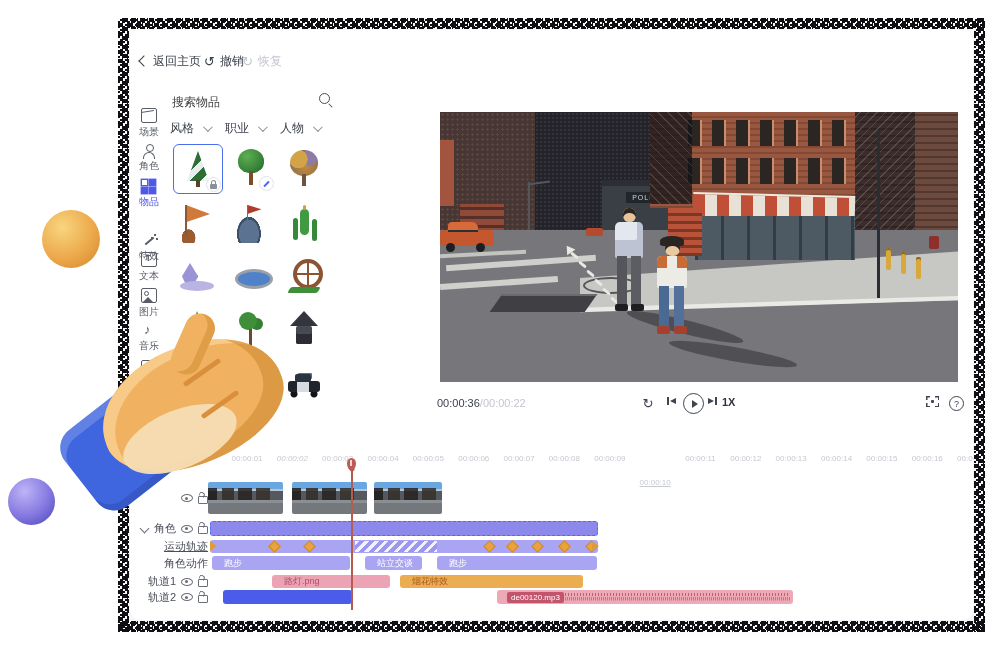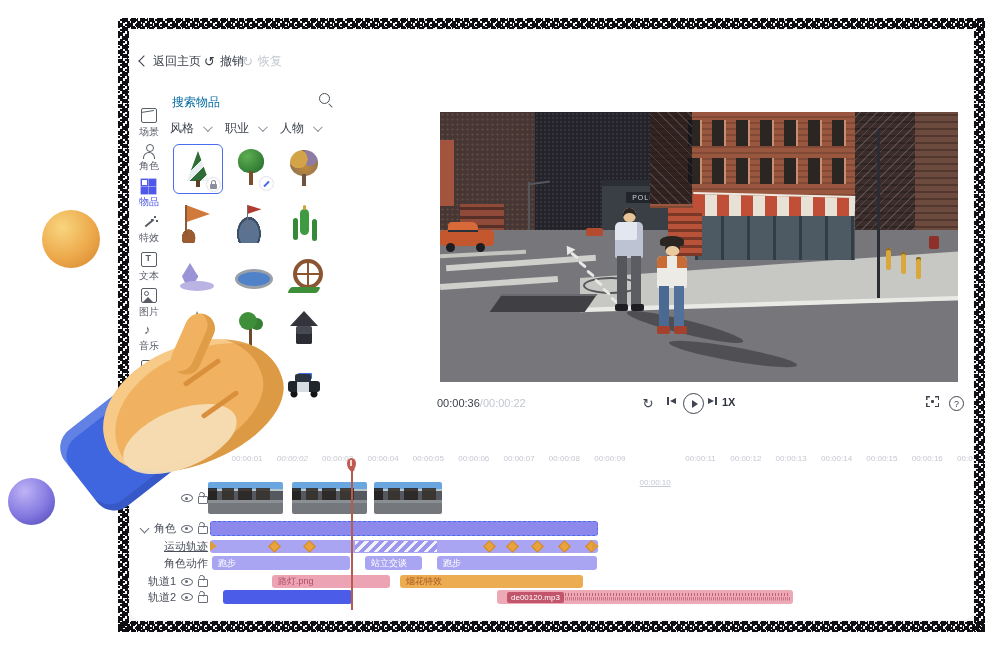--- a/index.html
+++ b/index.html
@@ -49,21 +49,21 @@
   .sic-image::before{content:"";position:absolute;left:2px;top:2px;width:3px;height:3px;border-radius:50%;
     border:1px solid currentColor;}
   .sic-image::after{content:"";position:absolute;left:1px;bottom:0;width:0;height:0;
     border-left:5px solid transparent;border-right:5px solid transparent;border-bottom:5px solid currentColor;}
   .sic-music::before{content:"♪";position:absolute;left:2px;top:-2px;font-size:13px;}
   .sic-subtitle{border:1.3px solid currentColor;border-radius:2px;}
   .sic-subtitle::before{content:"";position:absolute;left:2px;bottom:3px;width:6px;height:0;border-top:1.3px solid currentColor;}
   .sic-subtitle::after{content:"";position:absolute;right:2px;bottom:6px;width:5px;height:0;border-top:1.3px solid currentColor;}
   
   .search-row{position:absolute;left:38px;top:60px;width:164px;height:22px;}
-  .search-ph{position:absolute;left:4px;top:4px;font-size:12px;color:#0369a1;}
+  .search-ph{position:absolute;left:4px;top:4px;font-size:12px;color:#404040;}
   .mag{position:absolute;right:2px;top:3px;width:9px;height:9px;border:1.5px solid #4a4f5a;border-radius:50%;}
   .mag::after{content:"";position:absolute;right:-4px;bottom:-3px;width:5px;height:0;border-top:1.5px solid #4a4f5a;transform:rotate(45deg);}
   .filter{position:absolute;top:90px;display:flex;align-items:center;gap:9px;font-size:12px;color:#3a3f4a;cursor:pointer;}
   .chev-down{width:6px;height:6px;border-right:1.3px solid #8a8f9a;border-bottom:1.3px solid #8a8f9a;
              transform:rotate(45deg) translateY(-2px);}
   
   .cell{position:absolute;width:48px;height:48px;border-radius:6px;display:flex;align-items:center;justify-content:center;cursor:pointer;}
   .cell.selected{border:1.5px solid #4a6cf0;}
   .badge{position:absolute;right:1px;bottom:1px;width:13px;height:13px;border-radius:50%;background:#fff;
          border:1px solid #e0e2ea;display:flex;align-items:center;justify-content:center;z-index:3;}
@@ -159,21 +159,21 @@
   .eye::before{content:"";position:absolute;inset:0;border:1.2px solid #6a6f7a;border-radius:50%;}
   .eye::after{content:"";position:absolute;left:4px;top:2.5px;width:3px;height:3px;border-radius:50%;background:#6a6f7a;}
   .lockico{position:relative;width:8px;height:6px;background:transparent;border:1.2px solid #6a6f7a;border-radius:1px;margin-top:3px;cursor:pointer;}
   .lockico::before{content:"";position:absolute;left:0px;top:-5px;width:4px;height:4px;border:1.2px solid #6a6f7a;
     border-bottom:none;border-radius:4px 4px 0 0;transform:rotate(25deg);}
   .thumbclip{position:absolute;border-radius:2px;cursor:pointer;
     background:
      linear-gradient(90deg,rgba(30,28,26,.85) 0 9px,transparent 9px 14px,rgba(52,48,44,.9) 14px 26px,transparent 26px 30px,rgba(38,34,32,.85) 30px 44px,transparent 44px 48px,rgba(55,50,45,.9) 48px 62px,transparent 62px) 0 6px/100% 12px no-repeat,
      linear-gradient(#6aa7e0 0 7px,#b8c4c8 7px 9px,#55595f 9px 18px,#8a8f94 18px 21px,#74787c 21px 100%);}
   .clip{position:absolute;border-radius:3px;font-size:9px;color:#fff;display:flex;align-items:center;
-    padding-left:6px;box-sizing:border-box;white-space:nowrap;overflow:hidden;cursor:pointer;}
+    padding-left:12px;box-sizing:border-box;white-space:nowrap;overflow:hidden;cursor:pointer;}
   .c-purple{background:#8d89ec;border:1px dashed #4a6cf0;}
   .c-light{background:#a9a5f2;}
   .c-pink{background:#eca3b4;color:#b04e66;}
   .c-orange{background:#ecad52;color:#a8551f;}
   .c-blue{background:#4a5ce8;}
   .c-audio{background:#eea9b6;padding-left:10px;}
   .audio-badge{background:#c2556c;color:#fff;font-size:8px;border-radius:2px;padding:1px 4px;z-index:2;}
   .audio-wave{position:absolute;left:62px;right:3px;top:2px;bottom:2px;
     background:
      repeating-linear-gradient(90deg,rgba(168,58,82,.65) 0 1px,transparent 1px 3px) 0 20%/100% 30% no-repeat,
@@ -236,21 +236,21 @@
           <div class="slb">场景</div>
         </div>
         <div class="side-item" style="top: 114px;">
           <div class="sic sic-person"></div>
           <div class="slb">角色</div>
         </div>
         <div class="side-item active" style="top: 150px;">
           <div class="sic sic-grid"></div>
           <div class="slb">物品</div>
         </div>
-        <div class="side-item" style="top: 186px;">
+        <div class="side-item" style="top: 204px;">
           <div class="sic sic-wand"></div>
           <div class="slb">特效</div>
         </div>
         <div class="side-item" style="top: 222px;">
           <div class="sic sic-text"></div>
           <div class="slb">文本</div>
         </div>
         <div class="side-item" style="top: 258px;">
           <div class="sic sic-image"></div>
           <div class="slb">图片</div>

